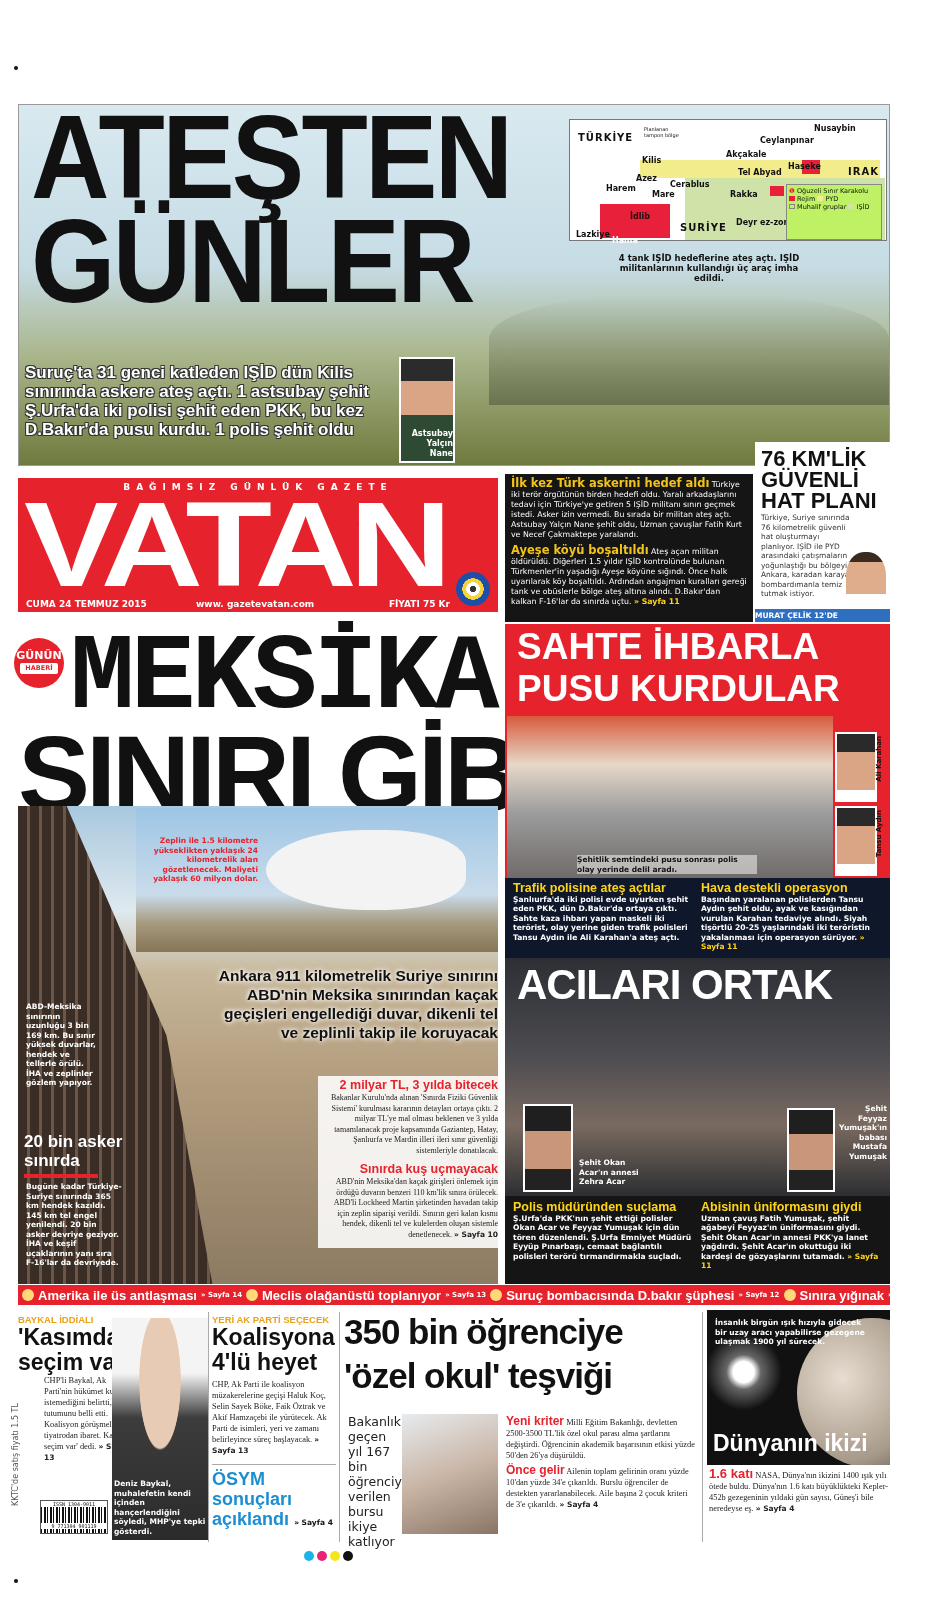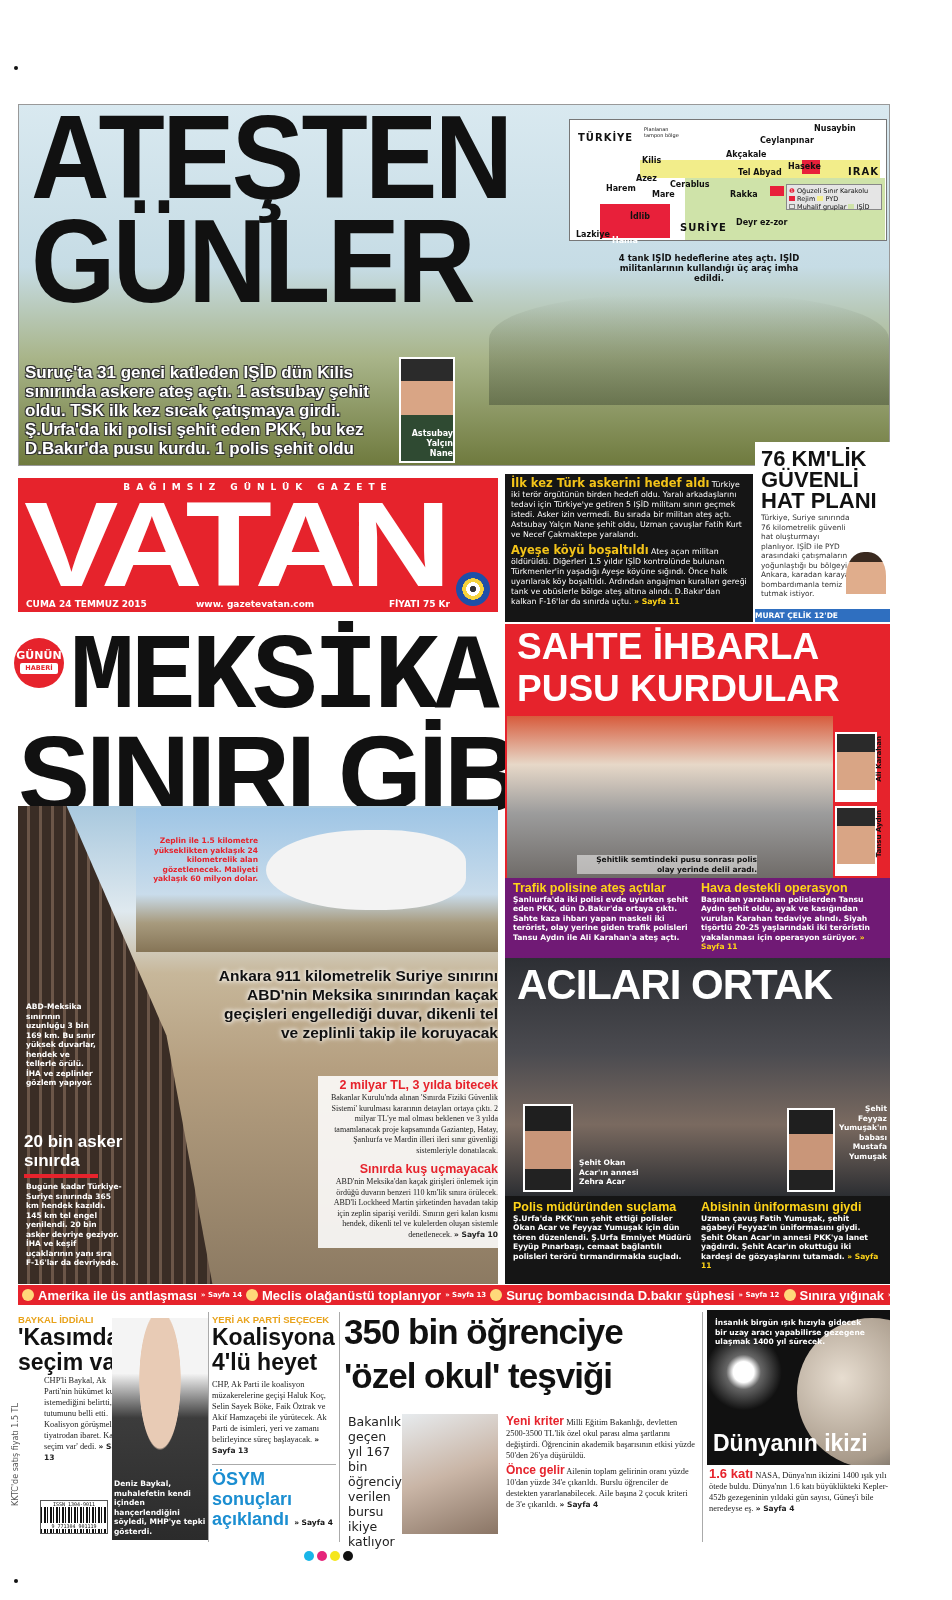--- a/index.html
+++ b/index.html
@@ -12,21 +12,21 @@
 #top .head{position:absolute;left:12px;top:0;font-family:"Liberation Sans",sans-serif;font-weight:900;font-size:118px;line-height:104px;color:#111;letter-spacing:-3px;transform:scaleX(.92);transform-origin:left}
 #top .sub{position:absolute;left:6px;top:258px;width:380px;font-family:"Liberation Sans",sans-serif;font-weight:bold;font-size:17px;line-height:19px;color:#fff;text-shadow:-1px -1px 0 #333,1px -1px 0 #333,-1px 1px 0 #333,1px 1px 0 #333}
 #top .portrait{position:absolute;left:380px;top:252px;width:56px;height:106px;background:linear-gradient(180deg,#2b2b2b 0 22%,#d9a585 22% 55%,#2f4a32 55%);border:2px solid #fff}
 #top .portrait span{position:absolute;bottom:2px;left:0;width:100%;text-align:right;color:#fff;font-size:8px;font-weight:bold;line-height:10px}
 #map{position:absolute;left:550px;top:14px;width:318px;height:122px;background:#fff;border:1px solid #777}
 #map .syr{position:absolute;left:115px;top:58px;width:200px;height:62px;background:#cfe3a9}
 #map .pyd{position:absolute;left:70px;top:40px;width:240px;height:18px;background:#f2ed8a}
 #map .reg{position:absolute;background:#e8203a}
 #map .lbl{position:absolute;font-size:8px;font-weight:bold;color:#111;white-space:nowrap}
 #map .big{font-size:10px;letter-spacing:1px}
-#map .legend{position:absolute;right:4px;top:64px;width:96px;height:26px;border:1px solid #888;background:#e5e5e5;font-size:6.5px;padding:2px}
+#map .legend{position:absolute;right:4px;top:64px;width:96px;height:56px;border:1px solid #888;background:#bef264;font-size:6.5px;padding:2px}
 #mapcap{position:absolute;left:590px;top:148px;width:200px;text-align:center;font-size:8.5px;font-weight:bold;line-height:10px;color:#111}
 #tanks{position:absolute;left:470px;top:190px;width:400px;height:110px;background:linear-gradient(180deg,transparent,rgba(60,70,50,.45));border-radius:40% 40% 0 0}
 
 
 #mast{left:18px;top:478px;width:480px;height:134px;background:#e6232c}
 #mast .tag{position:absolute;top:4px;left:0;width:100%;text-align:center;color:#fff;font-size:9px;font-weight:bold;letter-spacing:6px}
 #mast .logo{position:absolute;left:6px;top:8px;font-family:"Liberation Sans",sans-serif;font-weight:900;font-size:120px;line-height:116px;color:#fff;letter-spacing:-6px;transform:scaleX(1.18);transform-origin:left}
 #mast .date,#mast .www,#mast .price{position:absolute;bottom:3px;color:#fff;font-size:9px;font-weight:bold}
 #mast .date{left:8px}#mast .www{left:178px}#mast .price{right:48px}
 #mast .eye{position:absolute;right:8px;bottom:6px;width:34px;height:34px;border-radius:50%;background:radial-gradient(circle,#333 0 12%,#fff 13% 28%,#f6d33c 29% 44%,#1d4fa8 45%)}
@@ -59,23 +59,23 @@
 #ankara{position:absolute;left:190px;top:160px;width:290px;text-align:right;font-family:"Liberation Sans",sans-serif;font-weight:bold;font-size:15.5px;line-height:19px;color:#111;text-shadow:0 0 6px #fff,0 0 4px #fff}
 #copy{position:absolute;left:300px;top:270px;width:180px;text-align:right}
 #copy h4{color:#e6232c;font-family:"Liberation Sans",sans-serif;font-size:12.5px;line-height:14px;margin-bottom:1px}
 #copy p{font-family:"Liberation Serif",serif;font-size:8px;line-height:10.5px;color:#222;margin-bottom:6px}
 #copy .bg{background:rgba(255,255,255,.88);padding:2px 0 2px 6px}
 
 
 #sahte{left:505px;top:624px;width:385px;height:254px;background:#e6232c;overflow:hidden}
 #sahte .h{position:absolute;left:12px;top:2px;color:#fff;font-family:"Liberation Sans",sans-serif;font-weight:bold;font-size:37px;line-height:42px}
 #scene{position:absolute;left:2px;top:92px;width:326px;height:162px;background:linear-gradient(180deg,#d75b3c 0%,#e7d8c8 30%,#9c9c9c 60%,#6f6b68 100%)}
-#scene .cap{position:absolute;left:70px;bottom:4px;width:180px;text-align:right;color:#111;font-size:7.5px;font-weight:bold;line-height:9.5px;background:rgba(255,255,255,.5)}
+#scene .cap{position:absolute;left:70px;bottom:4px;width:180px;text-align:left;color:#111;font-size:7.5px;font-weight:bold;line-height:9.5px;background:rgba(255,255,255,.5)}
 .mug{position:absolute;background:linear-gradient(180deg,#2a2a2a 0 28%,#d9a585 28% 85%,#fff 85%);border:2px solid #fff}
-#red2{left:505px;top:878px;width:385px;height:80px;background:#701a75;color:#fff;padding:13px 8px}
+#red2{left:505px;top:878px;width:385px;height:80px;background:#0f172a;color:#fff;padding:13px 8px}
 #red2 .col{position:absolute;top:3px;width:178px}
 #red2 h4{color:#ffd418;font-family:"Liberation Sans",sans-serif;font-size:12.5px;line-height:14px}
 #red2 p{font-size:7.6px;line-height:9.4px;font-weight:bold}
 #acilar{left:505px;top:958px;width:385px;height:238px;background:linear-gradient(180deg,#2d2f34,#4b4b50 40%,#7a6a60 70%,#2c2e32);overflow:hidden}
 #acilar .h{position:absolute;left:12px;top:4px;color:#fff;font-family:"Liberation Sans",sans-serif;font-weight:bold;font-size:42px;line-height:46px;letter-spacing:-1px}
 #acilar .p1,#acilar .p2{position:absolute;border:2px solid #fff;background:linear-gradient(180deg,#1f1f1f 0 30%,#c99679 30% 75%,#222 75%)}
 #acilar .c1,#acilar .c2{position:absolute;color:#fff;font-size:7.5px;font-weight:bold;line-height:9.5px}
 #black2{left:505px;top:1196px;width:385px;height:88px;background:#151515;color:#fff}
 #black2 .col{position:absolute;top:4px;width:180px}
 #black2 h4{color:#ffd418;font-family:"Liberation Sans",sans-serif;font-size:12.5px;line-height:14px}
@@ -117,21 +117,20 @@
 
 <section id="top" class="abs">
   <div class="head">
     <div>ATEŞTEN</div>
     <div>GÜNLER</div>
   </div>
   <div id="tanks"></div>
   <div class="sub">
     <div>Suruç'ta 31 genci katleden IŞİD dün Kilis</div>
     <div>sınırında askere ateş açtı. 1 astsubay şehit</div>
-    <div>oldu. TSK ilk kez sıcak çatışmaya girdi.</div>
     <div>Ş.Urfa'da iki polisi şehit eden PKK, bu kez</div>
     <div>D.Bakır'da pusu kurdu. 1 polis şehit oldu</div>
   </div>
   <div class="portrait">
     <span><b>Astsubay</b><br><b>Yalçın Nane</b></span>
   </div>
   <div id="map">
     <div class="syr"></div>
     <div class="pyd"></div>
     <div class="reg" style="left:30px;top:84px;width:70px;height:34px"></div>
@@ -329,21 +328,21 @@
   <div class="pic"></div>
   <div class="abs" style="left:162px;top:106px;width:190px">
     <p class="body"><b class="bhead" style="color:#e6232c;font-size:12px">Yeni kriter</b><span> Milli Eğitim Bakanlığı, devletten 2500-3500 TL'lik özel okul parası alma şartlarını değiştirdi. Öğrencinin akademik başarısının etkisi yüzde 50'den 26'ya düşürüldü.</span></p>
     <p class="body" style="margin-top:4px"><b class="bhead" style="color:#e6232c;font-size:12px">Önce gelir</b><span> Ailenin toplam gelirinin oranı yüzde 10'dan yüzde 34'e çıkarıldı. Burslu öğrenciler de destekten yararlanabilecek. Aile başına 2 çocuk kriteri de 3'e çıkarıldı.</span> <b class="pg">» Sayfa 4</b></p>
   </div>
 </section>
 
 <section id="dunya" class="abs">
   <div class="img">
     <div class="planet"></div>
-    <div class="abs" style="left:8px;top:8px;width:150px;color:#fff;font-size:7.5px;font-weight:bold;line-height:9.5px">İnsanlık birgün ışık hızıyla gidecek bir uzay aracı yapabilirse gezegene ulaşmak 1400 yıl sürecek.</div>
+    <div class="abs" style="left:8px;top:8px;width:150px;color:#fff;font-size:7.5px;font-weight:bold;line-height:9.5px">İnsanlık birgün ışık hızıyla gidecek bir uzay aracı yapabilirse gezegene ulaşmak 1900 yıl sürecek.</div>
     <div class="abs bhead" style="left:6px;top:120px;color:#fff;font-size:23px;line-height:26px;white-space:nowrap">Dünyanın ikizi</div>
   </div>
   <p class="body" style="position:absolute;top:158px;left:2px;width:180px"><b class="bhead" style="color:#e6232c;font-size:13px">1.6 katı</b><span> NASA, Dünya'nın ikizini 1400 ışık yılı ötede buldu. Dünya'nın 1.6 katı büyüklükteki Kepler-452b gezegeninin yıldaki gün sayısı, Güneş'i bile neredeyse eş.</span> <b class="pg">» Sayfa 4</b></p>
 </section>
 
 <div id="cmyk" class="abs">
   <i style="background:#19b5e8"></i>
   <i style="background:#e5247a"></i>
   <i style="background:#f5e61c"></i>
   <i style="background:#111"></i>

